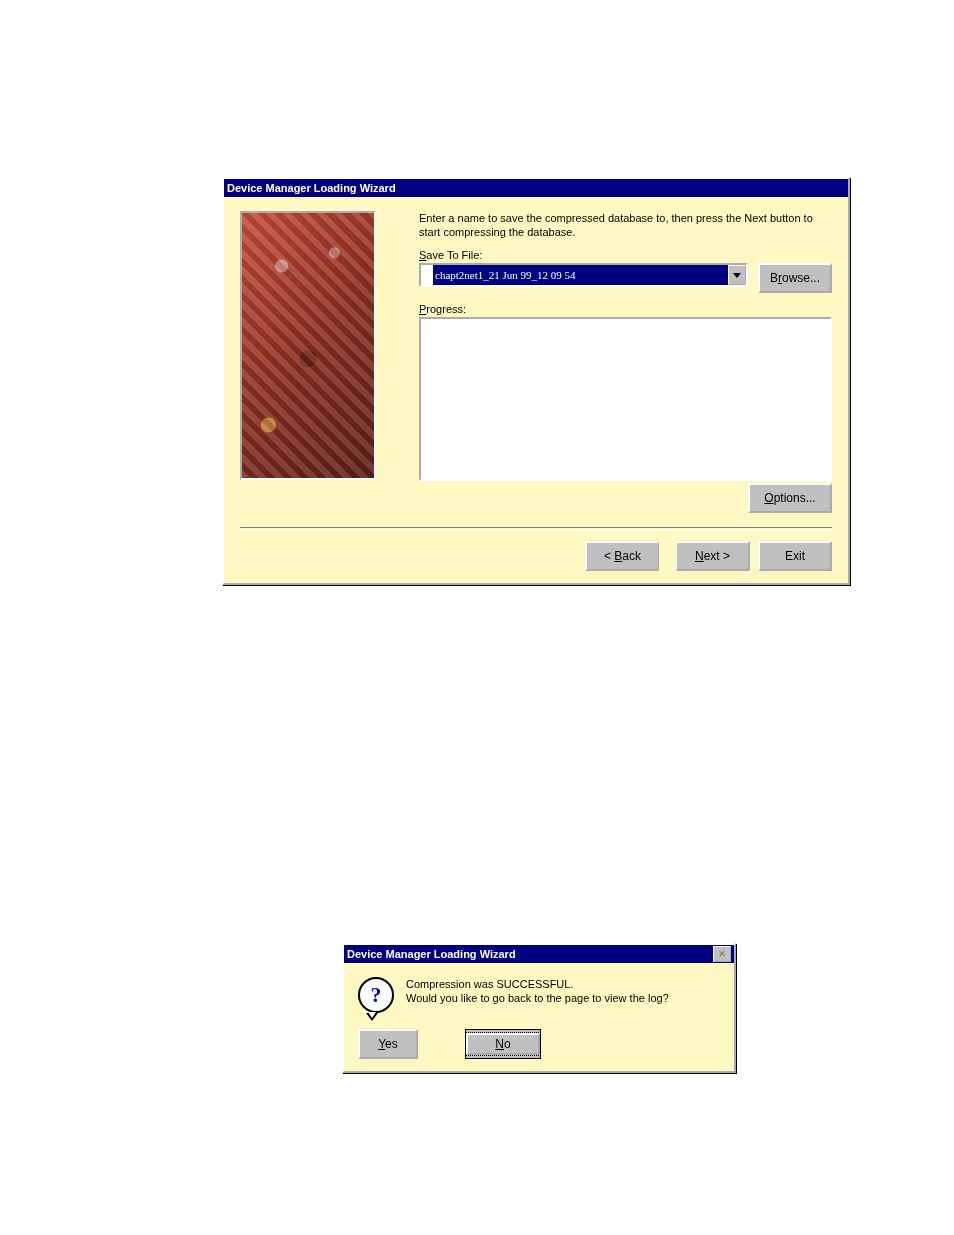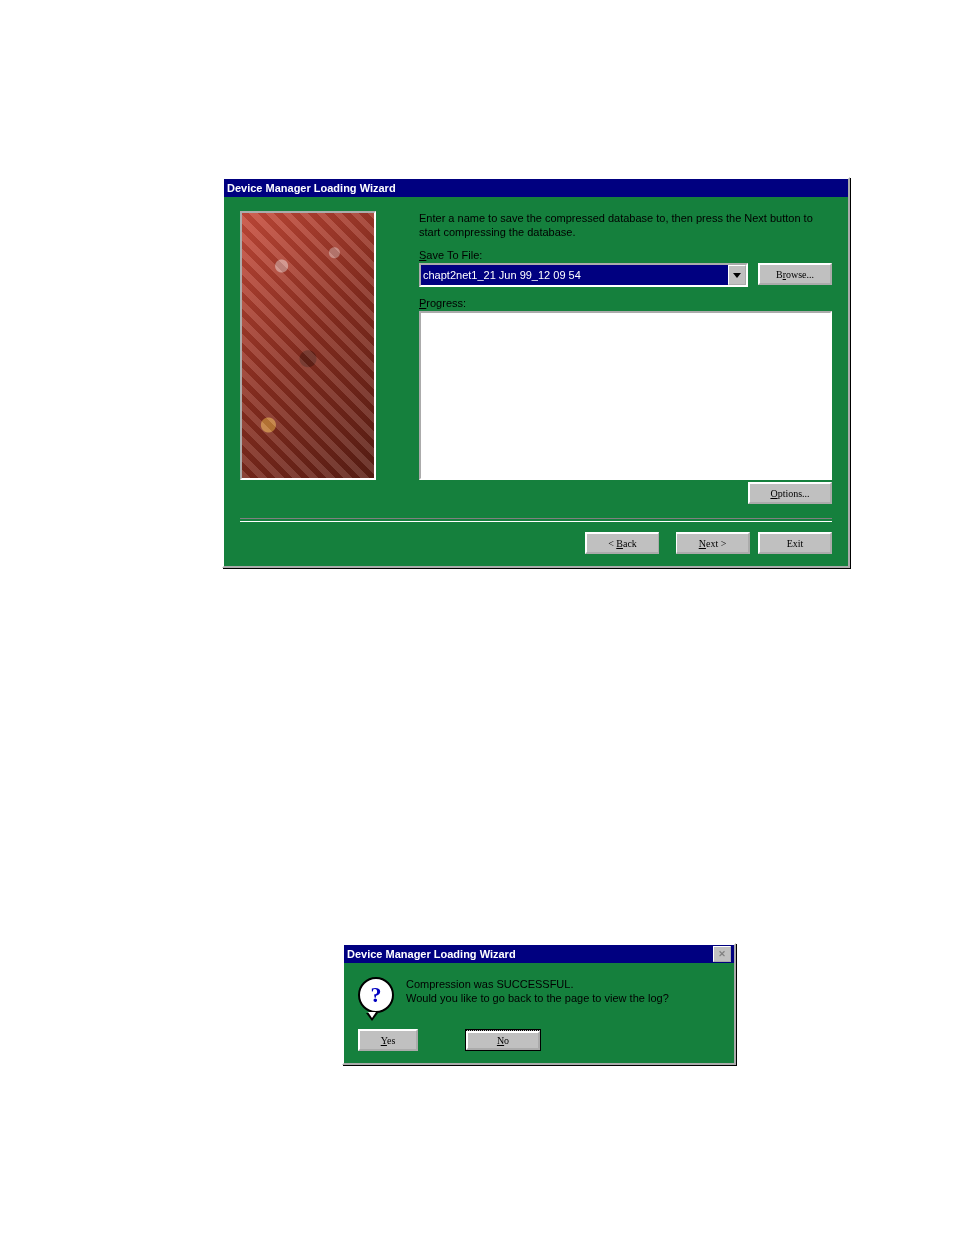--- a/index.html
+++ b/index.html
@@ -7,21 +7,21 @@
     padding: 0;
     width: 954px;
     height: 1235px;
     background: #ffffff;
     font-family: "MS Sans Serif", "Tahoma", sans-serif;
     font-size: 11px;
     color: #000;
   }
   .win {
     position: absolute;
-    background: #15803d;
+    background: #fef9c3;
     border: 2px outset #fff;
     box-shadow: 1px 1px 0 #000;
   }
   .titlebar {
     background: #000080;
     color: #fff;
     font-weight: bold;
     display: flex;
     align-items: center;
     height: 18px;
@@ -97,40 +97,41 @@
     height: 20px;
     border: 2px inset #fff;
     background: #fff;
   }
   .combo-input {
     flex: 1;
     border: none;
     outline: none;
     background: #000080;
     color: #fff;
-    font-family: Liberation Sans, sans-serif;
+    font-family: Liberation Serif, serif;
     font-size: 11px;
     padding: 0 2px;
     height: 100%;
+    margin-left: 12px;
   }
   .combo-btn {
     width: 16px;
     background: #c0c0c0;
     border: 1px outset #fff;
     display: flex;
     align-items: center;
     justify-content: center;
   }
   .btn {
     background: #c0c0c0;
     border: 2px outset #fff;
     min-width: 74px;
-    height: 22px;
-    font-family: Liberation Serif, serif;
-    font-size: 10px;
+    height: 30px;
+    font-family: Liberation Sans, sans-serif;
+    font-size: 12px;
     cursor: pointer;
     padding: 0 6px;
   }
   .btn.default {
     border: 1px solid #000;
     padding: 0;
     margin-left: 39px;
   }
   .btn.default > span {
     display: inline-block;

